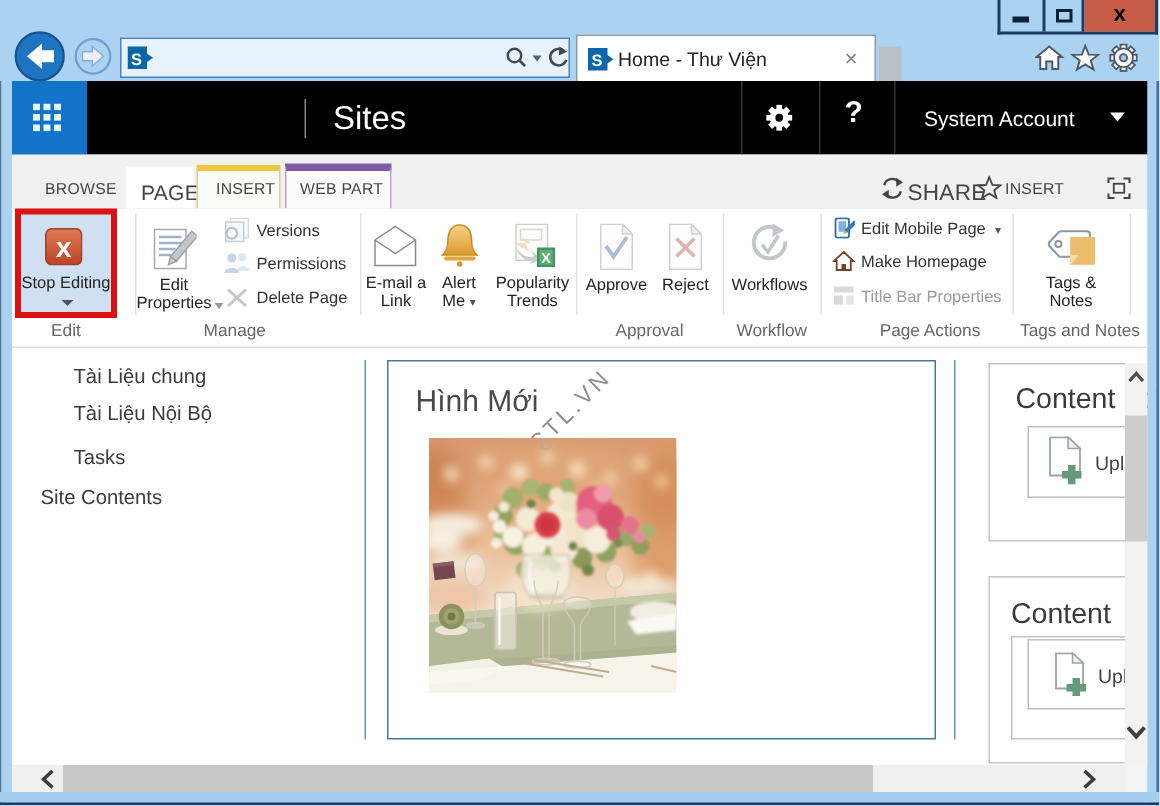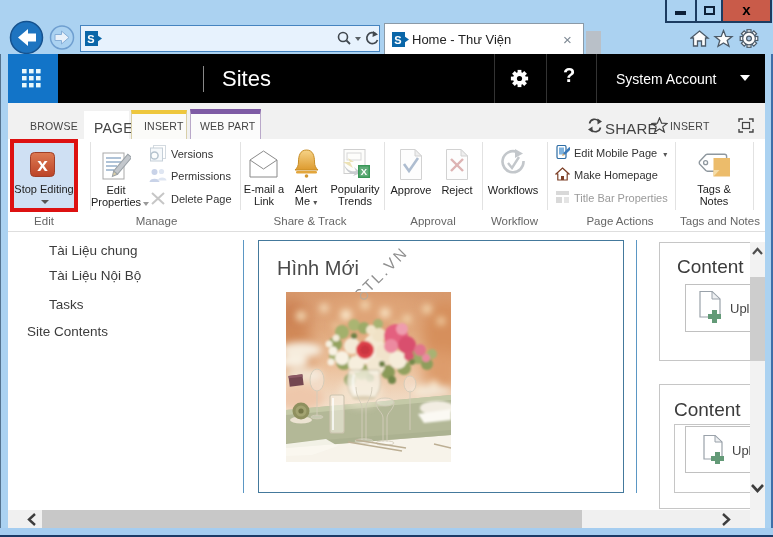--- a/index.html
+++ b/index.html
@@ -219,21 +219,20 @@
 <svg class="a" style="left:340px;top:149px" width="30" height="31" viewBox="0 0 30 31">
   <rect x="4" y="0.5" width="21" height="24" fill="#fdfdfb" stroke="#cfcfcf"></rect>
   <rect x="7" y="4" width="14" height="7" fill="none" stroke="#d8d8d8"></rect>
   <path d="M8 9 L13 19 L3 13 L14 13 Z" fill="#eadfae" opacity="0.9"></path>
   <path d="M4 16 C8 22 12 23 16 22 L14 18 L21 24 L13 27 L15 24.5 C10 25.5 6 22 4 16 Z" fill="#c9ccd0"></path>
   <rect x="18" y="16" width="12" height="13" fill="#3a9858"></rect>
   <rect x="19.5" y="17.5" width="9" height="10" fill="#fff" opacity="0.2"></rect>
   <text x="24" y="26" font-size="9.5" font-weight="bold" fill="#fff" text-anchor="middle" font-family="Liberation Sans">X</text>
 </svg>
 <div class="a ribbtn" style="left:325px;top:183px;width:60px">Popularity<br>Trends</div>
-<div class="a glabel" style="left:240px;top:215px;width:140px">Share &amp; Track</div>
 
 <svg class="a" style="left:400px;top:149px" width="22" height="31" viewBox="0 0 22 31">
   <path d="M0.5 0.5 L15 0.5 L21.5 7 L21.5 30.5 L0.5 30.5 Z" fill="#fdfdfd" stroke="#d2d2d2"></path>
   <path d="M15 0.5 L15 7 L21.5 7 Z" fill="#eee" stroke="#d2d2d2"></path>
   <path d="M4 15 L9 22 L18 9" fill="none" stroke="#aebdd0" stroke-width="2.6"></path>
 </svg>
 <div class="a ribbtn" style="left:381px;top:184px;width:60px">Approve</div>
 <svg class="a" style="left:446px;top:149px" width="22" height="31" viewBox="0 0 22 31">
   <path d="M0.5 0.5 L15 0.5 L21.5 7 L21.5 30.5 L0.5 30.5 Z" fill="#fdfdfd" stroke="#d2d2d2"></path>
   <path d="M15 0.5 L15 7 L21.5 7 Z" fill="#eee" stroke="#d2d2d2"></path>

